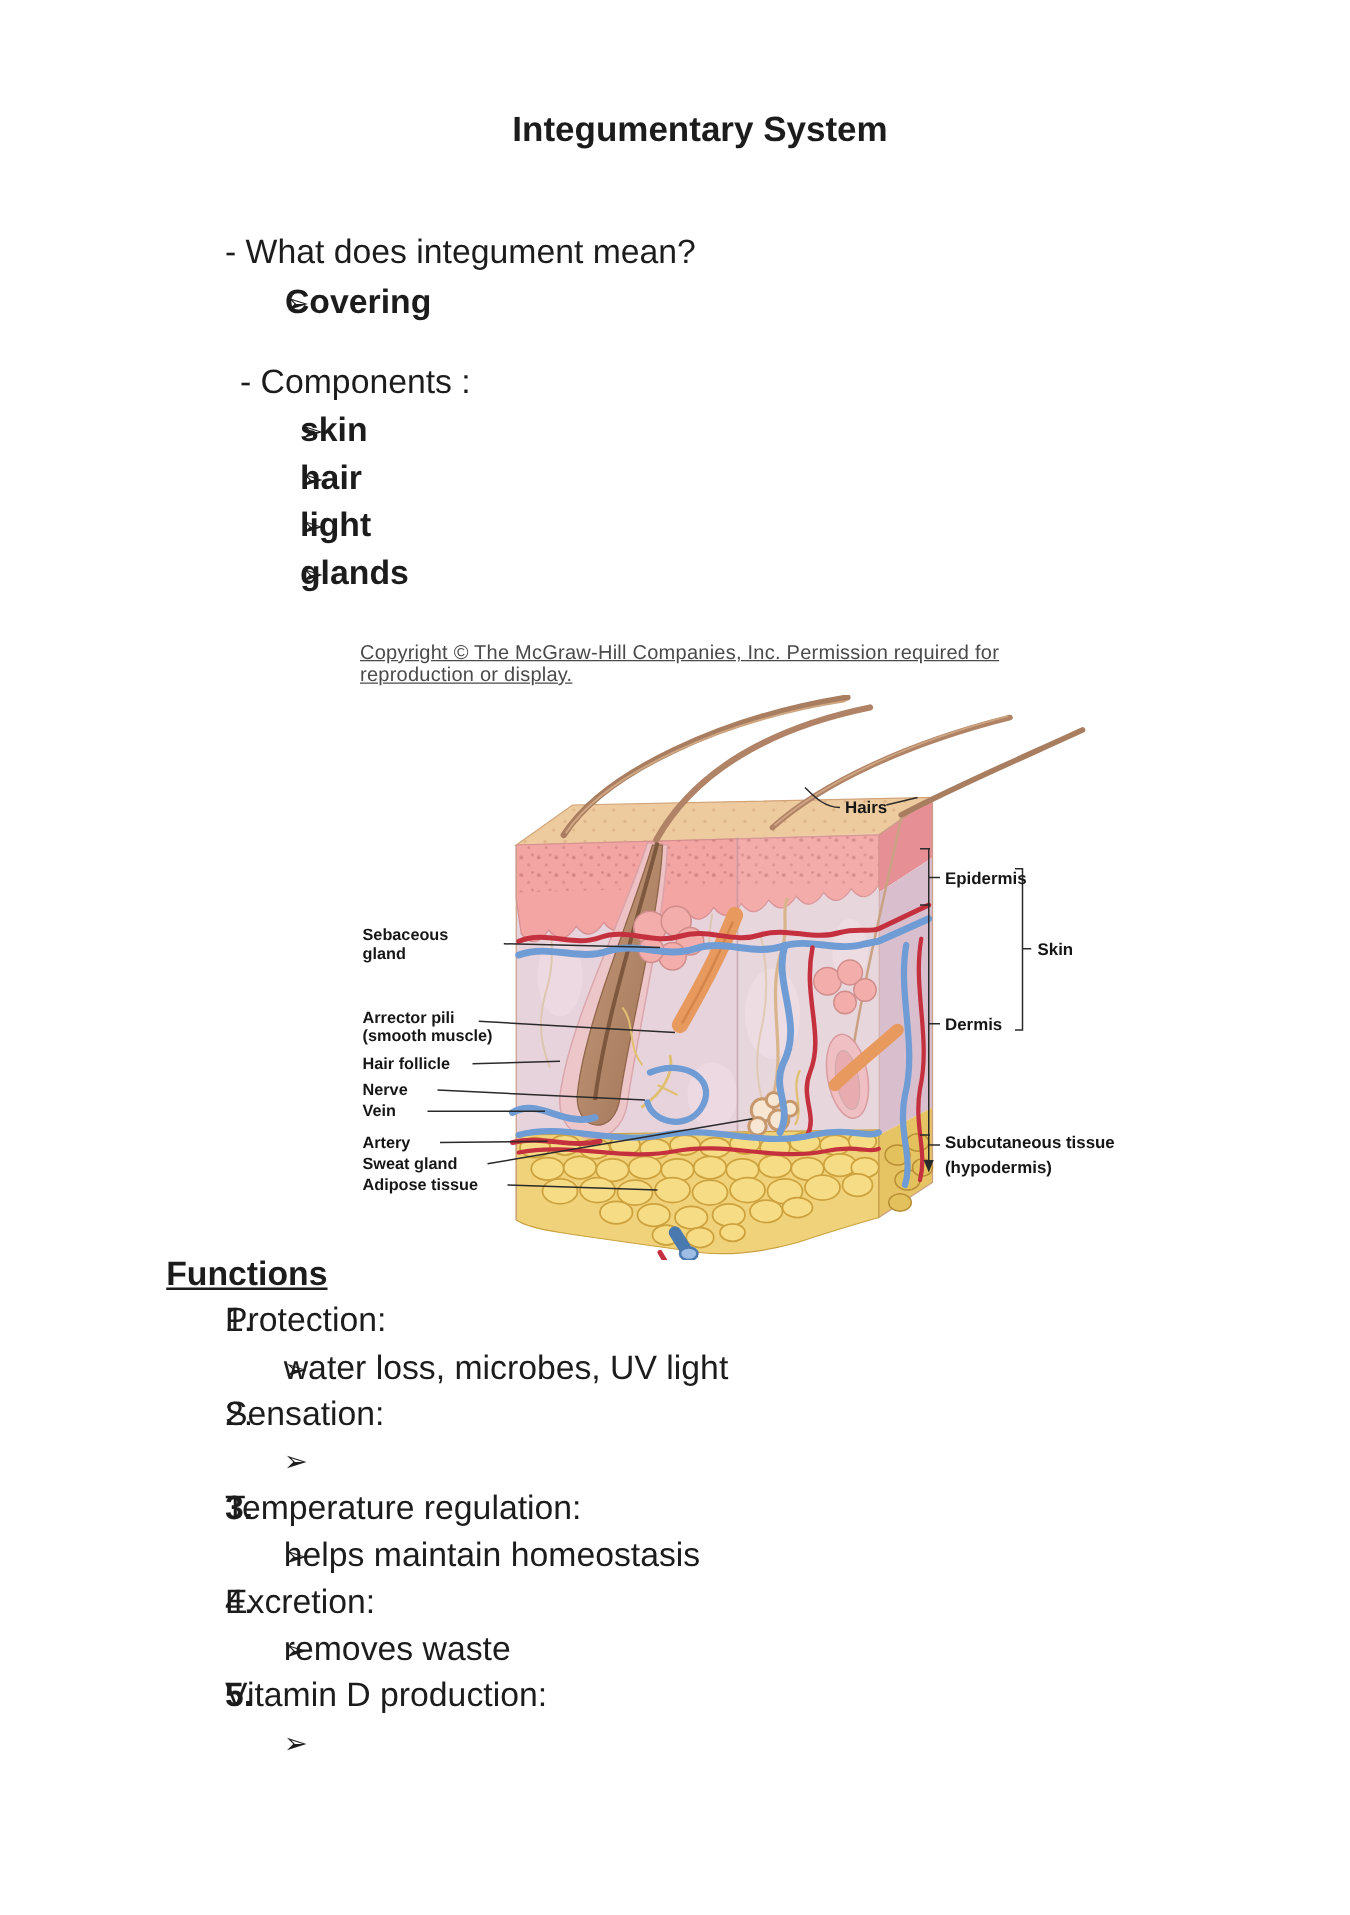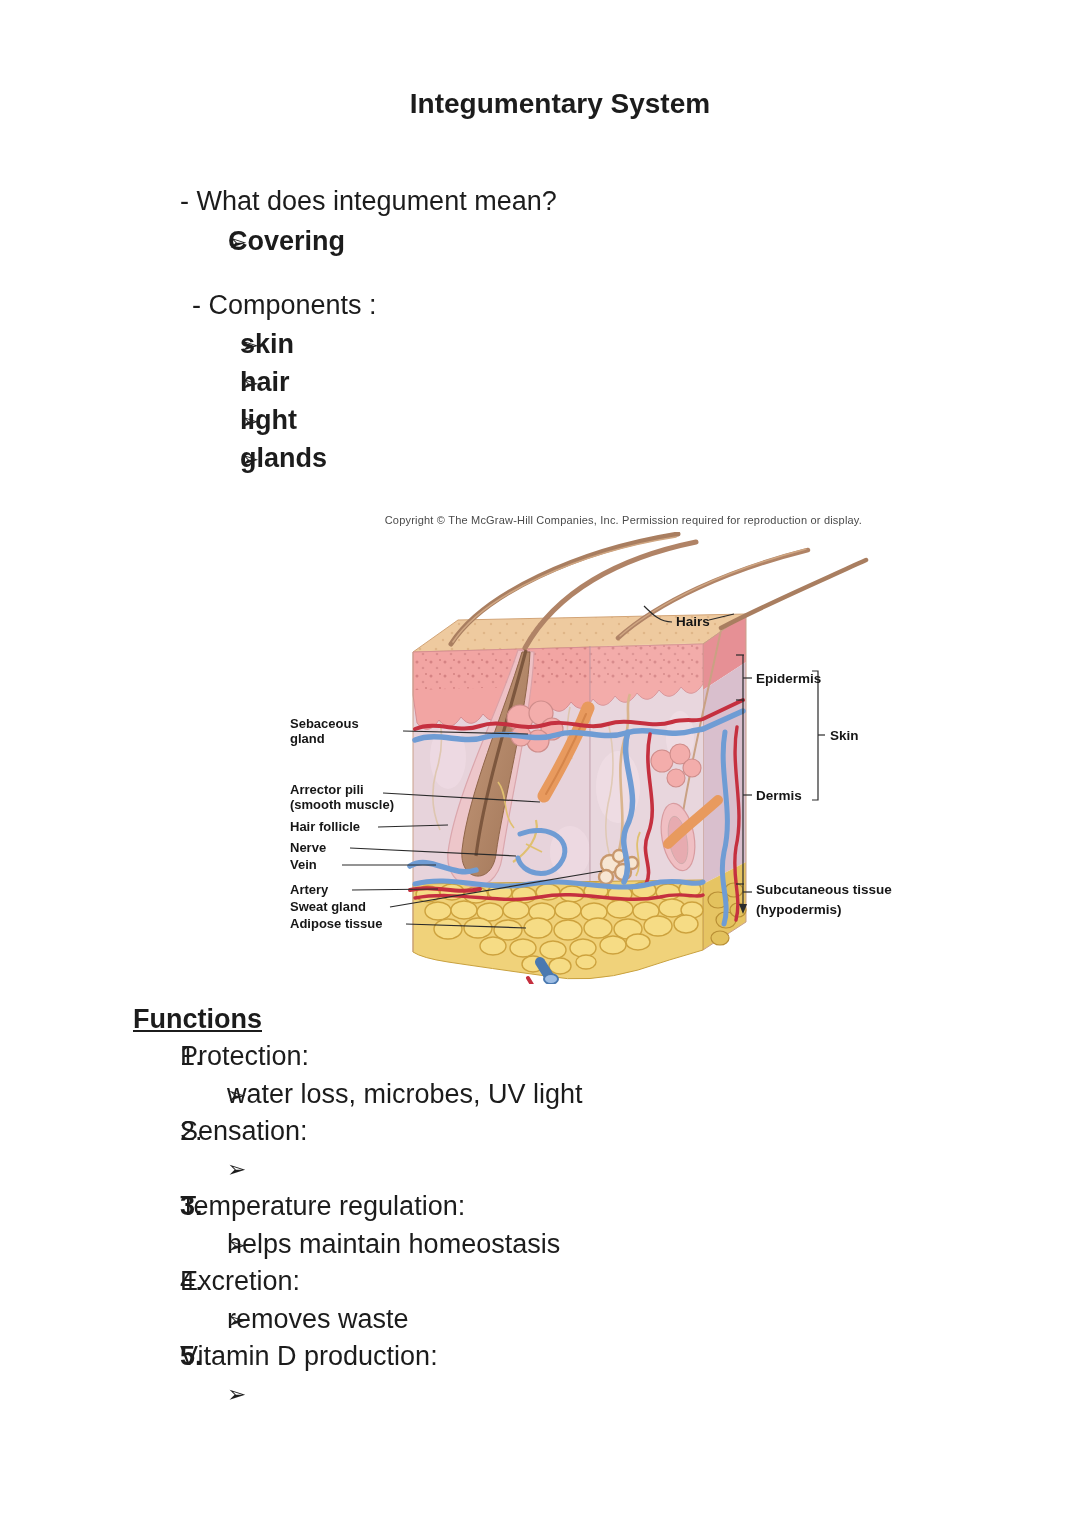--- a/index.html
+++ b/index.html
@@ -33,21 +33,21 @@
   .intro .q{height:40px;line-height:40px;}
   .bullet-row{display:flex;align-items:baseline;height:38px;line-height:38px;}
   .intro .bullet-row{height:40px;line-height:40px;}
   .bullet{display:inline-block;width:42px;padding-left:48px;font-size:23px;}
   .intro .b-label,.components .b-label{font-weight:bold;}
   
   .components{top:285px;left:152px;font-size:27px;}
   .components .hd{height:40px;line-height:40px;}
   
   .figure{top:514px;left:248px;width:614px;}
-  .copyright{width:100%;text-align:right;font-size:11px;color:#4a4a4a;letter-spacing:.2px;}
+  .copyright{width:100%;text-align:left;font-size:16px;color:#4a4a4a;letter-spacing:.2px;text-decoration:underline;}
   .figure svg{display:block;margin-top:6px;}
   svg text{font-family:"Liberation Sans","DejaVu Sans",sans-serif;font-weight:bold;fill:#161616;}
   .lbl{font-size:13px;}
   .lblR{font-size:13.5px;}
   
   .functions{top:1000px;left:93px;font-size:27px;}
   .fn-head{height:38px;line-height:38px;font-weight:bold;text-decoration:underline;}
   .fn-line{display:flex;align-items:baseline;height:37.5px;line-height:37.5px;}
   .fn-num{display:inline-block;width:45px;padding-left:47px;}
   .fn-num.nb{font-weight:bold;}

